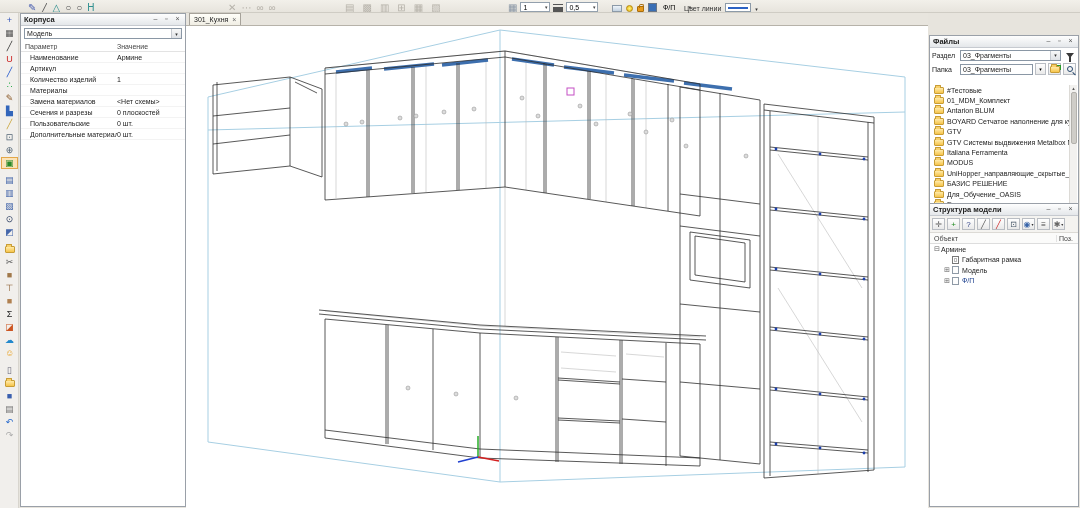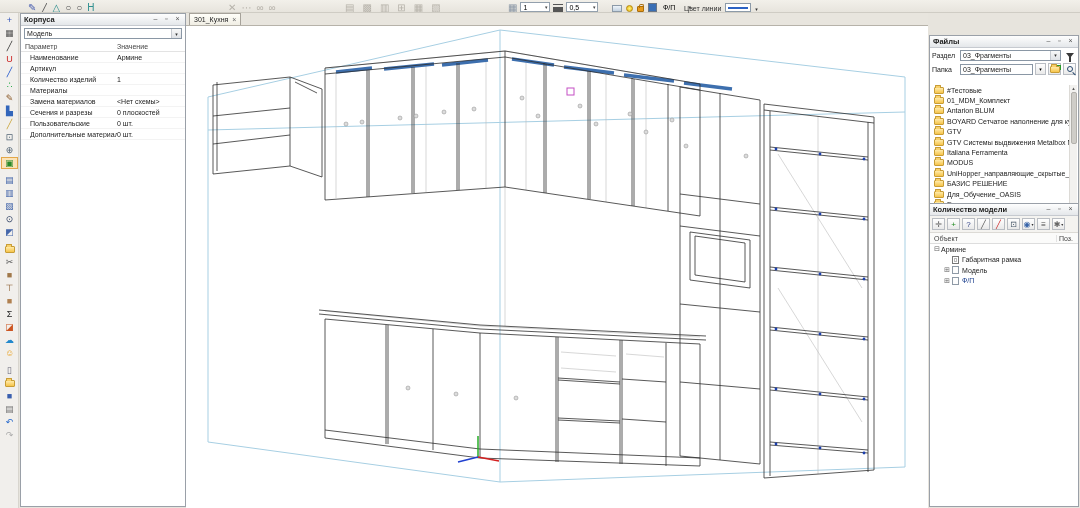--- a/index.html
+++ b/index.html
@@ -504,21 +504,21 @@
   <div class="hscroll">
     <span>◂</span>
     <span class="thumb"></span>
     <span class="sp"></span>
     <span>▸</span>
   </div>
 </div>
 
 <div id="structure-panel" class="panel">
   <div class="panel-title">
-    <b>Количество модели</b>
+    <b>Структура модели</b>
     <span class="win-btns">
       <span class="win-btn">–</span>
       <span class="win-btn">▫</span>
       <span class="win-btn">×</span>
     </span>
   </div>
   <div id="struct-toolbar">
       <div class="tbtn">
         <span class="g" style="color: rgb(102, 102, 102);">✛</span>
       </div>

